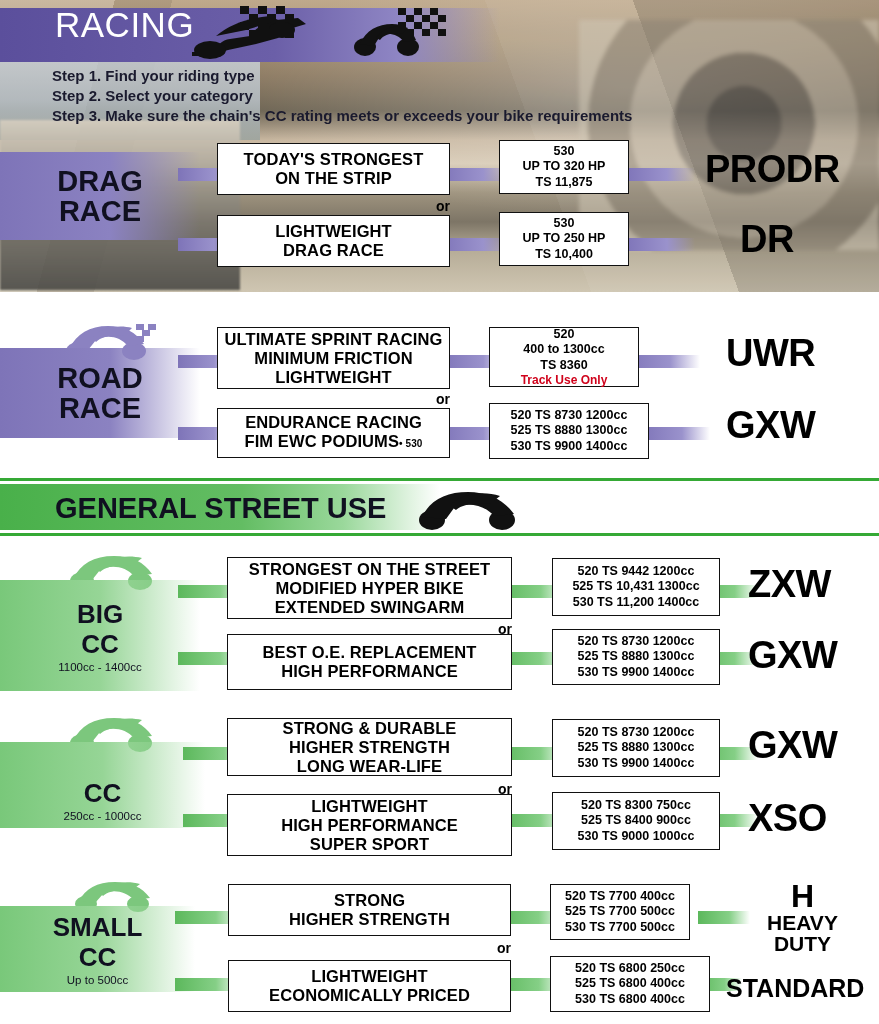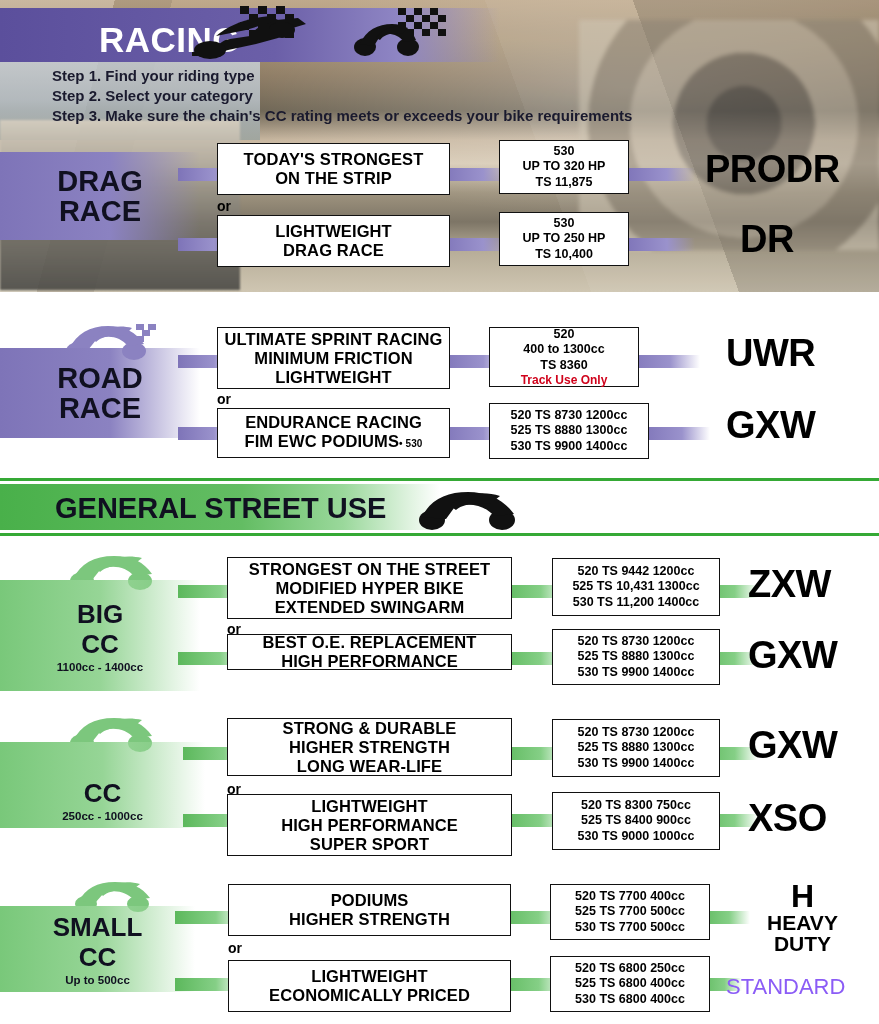--- a/index.html
+++ b/index.html
@@ -41,22 +41,22 @@
     background: radial-gradient(circle at 55% 45%, #3c3a38 0 18%, #6a645c 18% 34%, #bdb3a2 34% 55%, #8e8576 55% 75%, #cfc6b4 75% 100%);
     opacity:.55; filter: blur(2px);
   }
 
   
   #racing-header {
     position:absolute; left:0; top:8px; width:500px; height:54px;
     background: linear-gradient(90deg,#5b4f9c 0%, #6b5fa8 55%, #8f86c4 80%, rgba(143,134,196,0) 100%);
   }
   #racing-title {
-    position:absolute; left:55px; top:20px;
-    font-size:35px; font-weight:700; color:#ffffff; letter-spacing:.5px;margin-left:44px;
+    position:absolute; left:55px; top:5px;
+    font-size:35px; font-weight:400; color:#ffffff; letter-spacing:.5px;
   }
   .moto-silhouette { position:absolute; }
   #flag1 { position:absolute; left:240px; top:6px; width:54px; height:34px; }
   #flag2 { position:absolute; left:398px; top:8px; width:48px; height:30px; }
 
   
   #steps { position:absolute; left:52px; top:66px; width:700px; }
   .step { font-size:15px; font-weight:700; color:#1a1a2e; line-height:20px; }
 
   
@@ -79,21 +79,21 @@
 
   
   .box {
     position:absolute; border:1.6px solid #111; background:#fff;
     display:flex; flex-direction:column; justify-content:center; align-items:center;
     text-align:center; color:#000;
   }
   .desc { font-size:16.5px; font-weight:700; line-height:19px; letter-spacing:.1px; }
   .spec { font-size:12.5px; font-weight:700; line-height:15.5px; }
   .or {
-    position:absolute; font-size:14px; font-weight:700; color:#000; text-align:left;
+    position:absolute; font-size:14px; font-weight:700; color:#000; text-align:right;
   }
   .code {
     position:absolute; font-size:38px; font-weight:700; color:#000; letter-spacing:-.5px;
   }
   .trackuse { color:#d0021b; font-size:12px; font-weight:700; }
   .supsmall { font-size:10px; vertical-align:baseline; }
 
   
   #street-band {
     position:absolute; left:0; top:478px; width:879px; height:58px;
@@ -109,21 +109,21 @@
     font-size:29px; font-weight:700; color:#101020;
   }
   #street-moto { position:absolute; left:412px; top:486px; width:116px; height:46px; }
 
   
   .cat-green {
     position:absolute; display:flex; flex-direction:column; justify-content:center; align-items:center;
     background: linear-gradient(90deg,#79c87a 0%, #96d596 50%, rgba(150,213,150,0) 100%);
   }
   .cat-green .cat-title { font-size:26px; }
-  .cat-sub { font-size:11.5px; font-weight:700; color:#101020; margin-top:2px; }
+  .cat-sub { font-size:11.5px; font-weight:400; color:#101020; margin-top:2px; }
 
   .bike-icon { position:absolute; }
 </style>
 </head>
 <body>
 
 <div id="racing-band">
   <div id="sky-blur"></div>
   <div id="track-blur"></div>
   <div id="wheel-blur"></div>
@@ -306,21 +306,21 @@
 <div class="conn-green" style="left:500px; top:652px; width:68px;"></div>
 <div class="conn-green" style="left:700px; top:585px; width:58px;"></div>
 <div class="conn-green" style="left:700px; top:652px; width:58px;"></div>
 
 <div class="box" style="left:227px; top:557px; width:285px; height:62px;">
   <div class="desc">STRONGEST ON THE STREET</div>
   <div class="desc">MODIFIED HYPER BIKE</div>
   <div class="desc">EXTENDED SWINGARM</div>
 </div>
 <div class="or" style="left:227px; top:621px; width:285px;">or</div>
-<div class="box" style="left:227px; top:634px; width:285px; height:36px;">
+<div class="box" style="left:227px; top:634px; width:285px; height:56px;">
   <div class="desc">BEST O.E. REPLACEMENT</div>
   <div class="desc">HIGH PERFORMANCE</div>
 </div>
 
 <div class="box" style="left:552px; top:558px; width:168px; height:58px;">
   <div class="spec">520   TS  9442    1200cc</div>
   <div class="spec">525   TS 10,431   1300cc</div>
   <div class="spec">530   TS 11,200   1400cc</div>
 </div>
 <div class="box" style="left:552px; top:629px; width:168px; height:56px;">
@@ -396,38 +396,38 @@
   <div class="cat-sub">Up to 500cc</div>
 </div>
 <div class="conn-green" style="left:175px; top:911px; width:68px;"></div>
 <div class="conn-green" style="left:175px; top:978px; width:68px;"></div>
 <div class="conn-green" style="left:498px; top:911px; width:68px;"></div>
 <div class="conn-green" style="left:498px; top:978px; width:68px;"></div>
 <div class="conn-green" style="left:698px; top:911px; width:52px;"></div>
 <div class="conn-green" style="left:698px; top:978px; width:44px;"></div>
 
 <div class="box" style="left:228px; top:884px; width:283px; height:52px;">
-  <div class="desc">PODIUMS</div>
+  <div class="desc">STRONG</div>
   <div class="desc">HIGHER STRENGTH</div>
 </div>
 <div class="or" style="left:228px; top:940px; width:283px;">or</div>
 <div class="box" style="left:228px; top:960px; width:283px; height:52px;">
   <div class="desc">LIGHTWEIGHT</div>
   <div class="desc">ECONOMICALLY PRICED</div>
 </div>
 
-<div class="box" style="left:550px; top:884px; width:160px; height:56px;">
+<div class="box" style="left:550px; top:884px; width:140px; height:56px;">
   <div class="spec">520   TS 7700   400cc</div>
   <div class="spec">525   TS 7700   500cc</div>
   <div class="spec">530   TS 7700   500cc</div>
 </div>
 <div class="box" style="left:550px; top:956px; width:160px; height:56px;">
   <div class="spec">520   TS 6800  250cc</div>
   <div class="spec">525   TS 6800  400cc</div>
   <div class="spec">530   TS 6800  400cc</div>
 </div>
 
 <div style="position:absolute; left:735px; top:880px; width:135px; text-align:center;">
   <div style="font-size:32px; font-weight:700; color:#000; line-height:32px;">H</div>
   <div style="font-size:21px; font-weight:700; color:#000; line-height:21px;">HEAVY</div>
   <div style="font-size:21px; font-weight:700; color:#000; line-height:22px;">DUTY</div>
 </div>
-<div style="position:absolute; left:726px; top:974px; font-size:22px; font-weight:400; color:#8b5cf6;">STANDARD</div>
+<div style="position:absolute; left:726px; top:974px; font-size:25px; font-weight:700; color:#000000;">STANDARD</div>
 
 </body></html>

